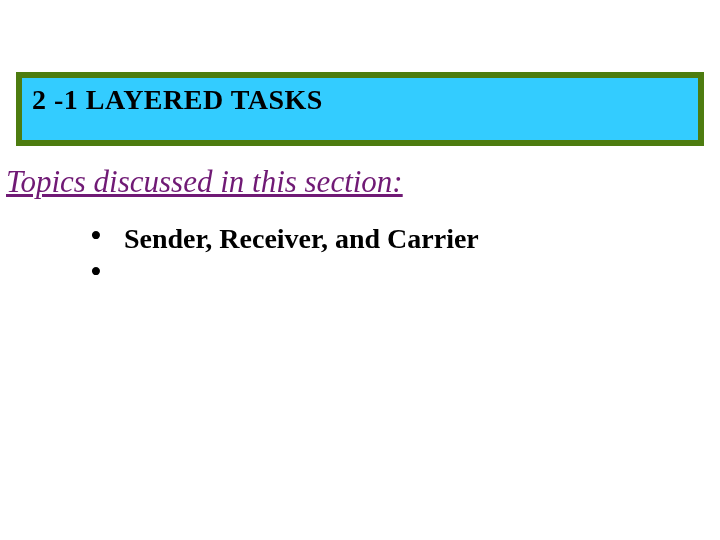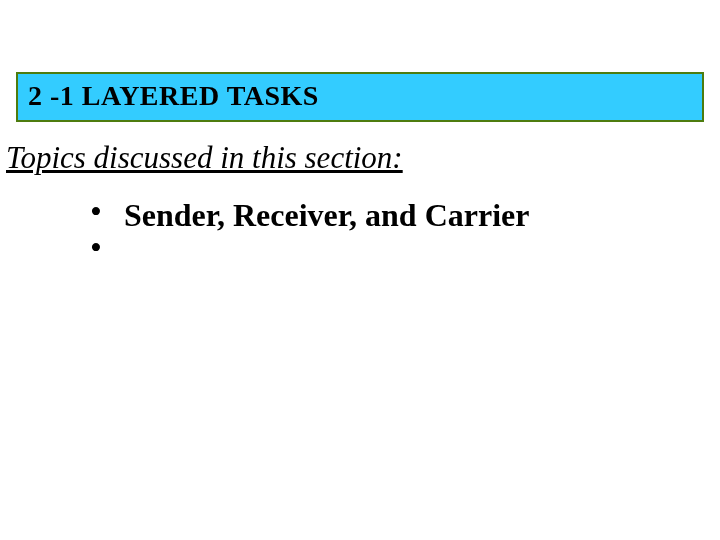--- a/index.html
+++ b/index.html
@@ -12,53 +12,53 @@
     overflow: hidden;
   }
   .slide {
     width: 100%;
     height: 100%;
     padding: 0;
     position: relative;
   }
   .title-bar {
     margin: 72px 16px 0 16px;
-    border: 2px solid #4d7c0f;
+    border: 6px solid #4d7c0f;
     background: #33ccff;
-    padding: 6px 10px 8px 10px;
+    padding: 6px 10px 24px 10px;
   }
   .title-bar .title-text {
     font-size: 28px;
     font-weight: bold;
     color: #000000;
     letter-spacing: 0.5px;
   }
   .section-heading {
     margin: 18px 0 0 6px;
     font-size: 31px;
     font-style: italic;
     text-decoration: underline;
-    color: #000000;
+    color: #701a75;
   }
   .bullets {
     margin: 22px 0 0 90px;
   }
   .bullet-row {
     display: flex;
     align-items: flex-start;
     margin-bottom: 2px;
   }
   .bullet-dot {
     font-size: 34px;
     line-height: 28px;
     margin-right: 22px;
     color: #000000;
   }
   .bullet-text {
-    font-size: 32px;
+    font-size: 28px;
     font-weight: bold;
     color: #000000;
     line-height: 34px;
   }
 </style>
 </head>
 <body>
 
 <div class="slide">
 

